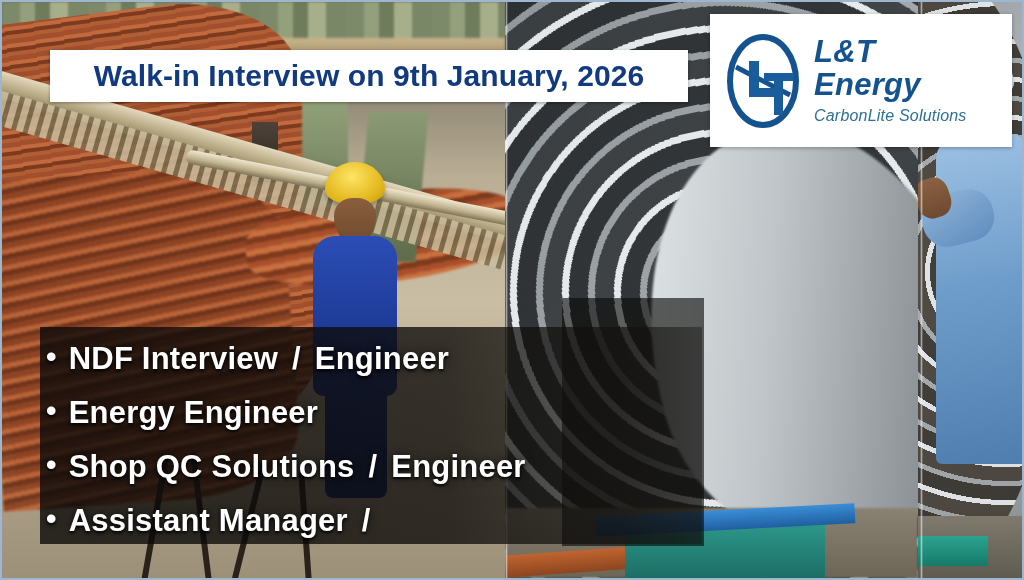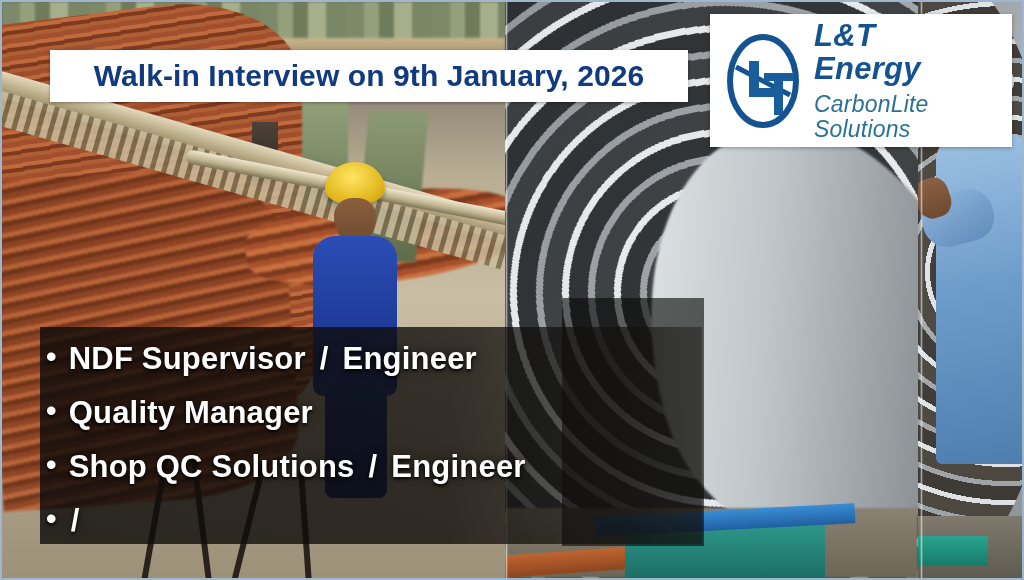--- a/index.html
+++ b/index.html
@@ -283,21 +283,21 @@
     padding:0 22px 0 14px;
     box-shadow:0 1px 4px rgba(0,0,0,.30);
   }
   .mark{ width:78px; height:96px; flex:0 0 78px; }
   .logotext{ margin-left:12px; display:flex; flex-direction:column; }
   .logotext .l1{
     font-size:31px; font-weight:bold; font-style:italic;
     color:#14538f; letter-spacing:.3px; line-height:1.05;
   }
   .logotext .l2{
-    font-size:23px; font-style:italic; color:#2b7096;
+    font-size:16px; font-style:italic; color:#2b7096;
     letter-spacing:.2px; margin-top:7px; line-height:1.05;
   }
 </style>
 </head>
 <body>
 
 <div class="poster">
 
   <div class="photos">
 
@@ -353,41 +353,42 @@
     <div class="seam" style="left:918px;"></div>
   </div>
 
   <div class="band-extra"></div>
   <div class="band"></div>
 
   <div class="joblist">
 
     <div class="job">
       <span class="dot">•</span>
-      <span>NDF Supervisor</span>
+      <span>NDF Interview</span>
       <span class="sep">/</span>
       <span class="tail">Engineer</span>
     </div>
 
     <div class="job">
       <span class="dot">•</span>
-      <span>Quality Manager</span>
+      <span>Energy Engineer</span>
       <span class="sep"></span>
       <span class="tail"></span>
     </div>
 
     <div class="job">
       <span class="dot">•</span>
       <span>Shop QC Solutions</span>
       <span class="sep">/</span>
       <span class="tail">Engineer</span>
     </div>
 
     <div class="job">
       <span class="dot">•</span>
+      <span>Assistant Manager</span>
       <span class="sep">/</span>
     </div>
 
   </div>
 
   <div class="headline">
     <span>Walk-in Interview on 9th January, 2026</span>
   </div>
 
   <div class="logocard">

